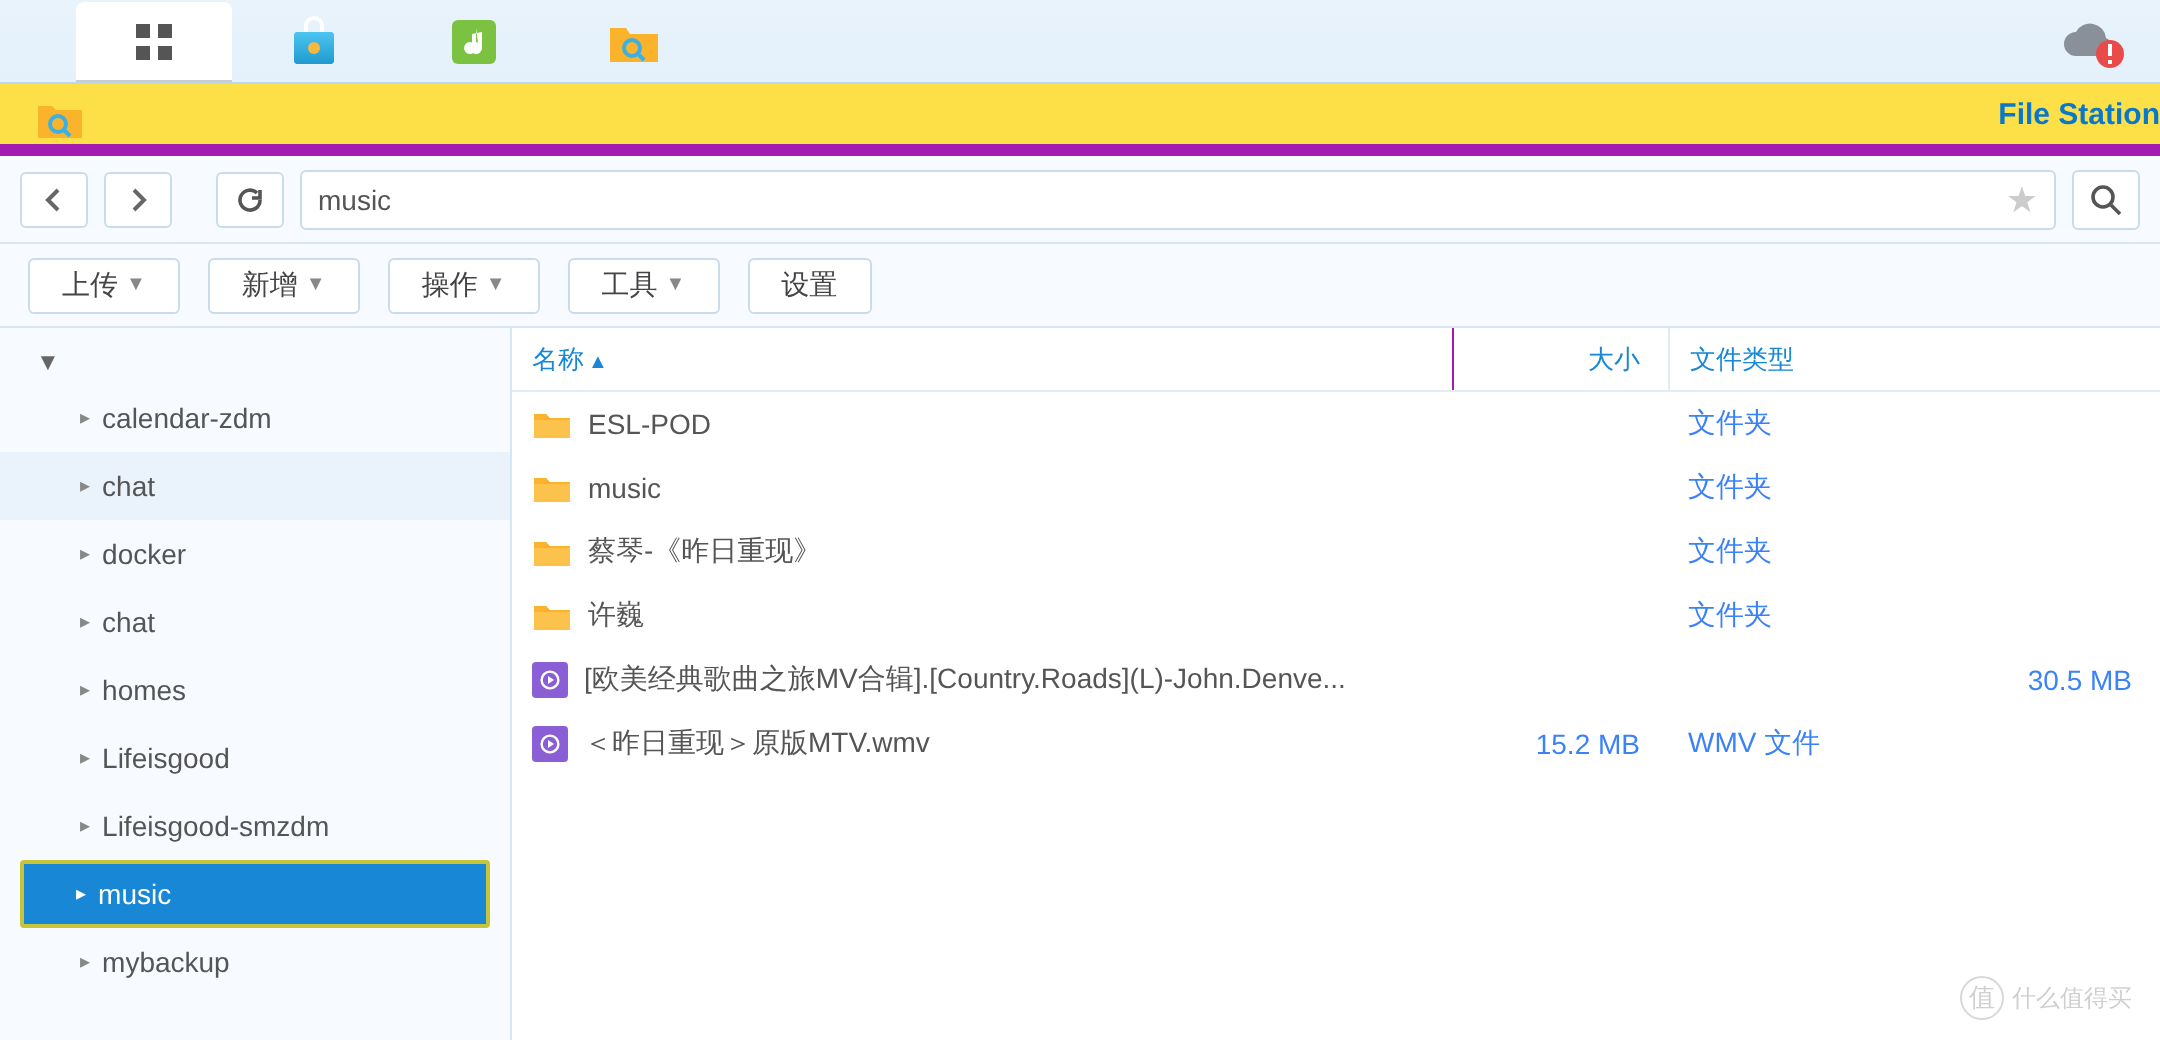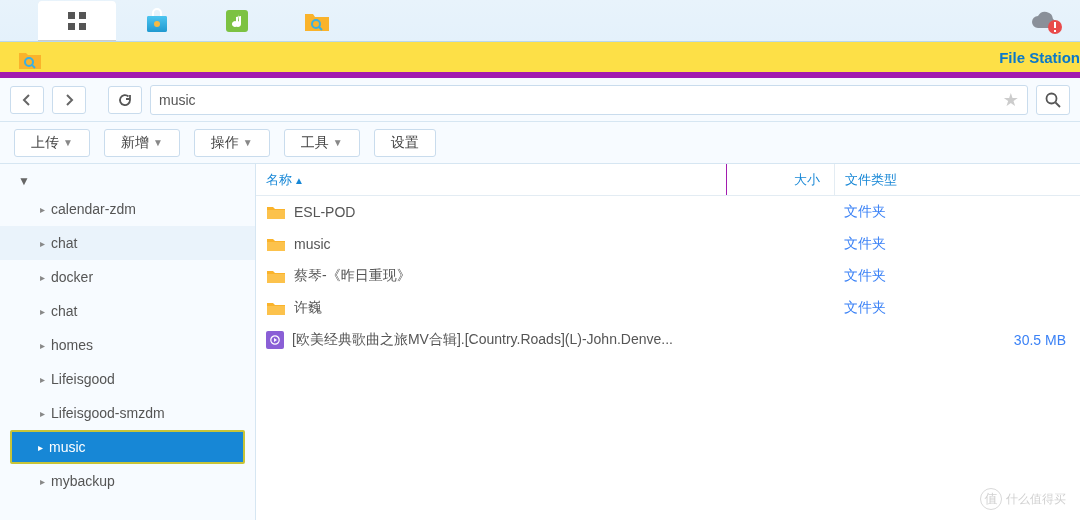--- a/index.html
+++ b/index.html
@@ -276,20 +276,33 @@
             <span class="video-ico">
               <svg width="10" height="10">
                 <circle cx="5" cy="5" r="4.2" fill="none" stroke="#fff" stroke-width="1.2"></circle>
                 <path d="M4 3 L7 5 L4 7 z" fill="#fff"></path>
               </svg>
             </span>
             <span>[欧美经典歌曲之旅MV合辑].[Country.Roads](L)-John.Denve...</span>
           </div>
           <div class="col-size">30.5 MB</div>
         </div>
+        <div class="row">
+          <div class="col-name">
+            <span class="video-ico">
+              <svg width="10" height="10">
+                <circle cx="5" cy="5" r="4.2" fill="none" stroke="#fff" stroke-width="1.2"></circle>
+                <path d="M4 3 L7 5 L4 7 z" fill="#fff"></path>
+              </svg>
+            </span>
+            <span>＜昨日重现＞原版MTV.wmv</span>
+          </div>
+          <div class="col-size">15.2 MB</div>
+          <div class="col-type">WMV 文件</div>
+        </div>
       </div>
   </div>
 </div>
 
 <div class="watermark">
   <span class="circ">值</span>
   <span>什么值得买</span>
 </div>
 
 </body></html>

